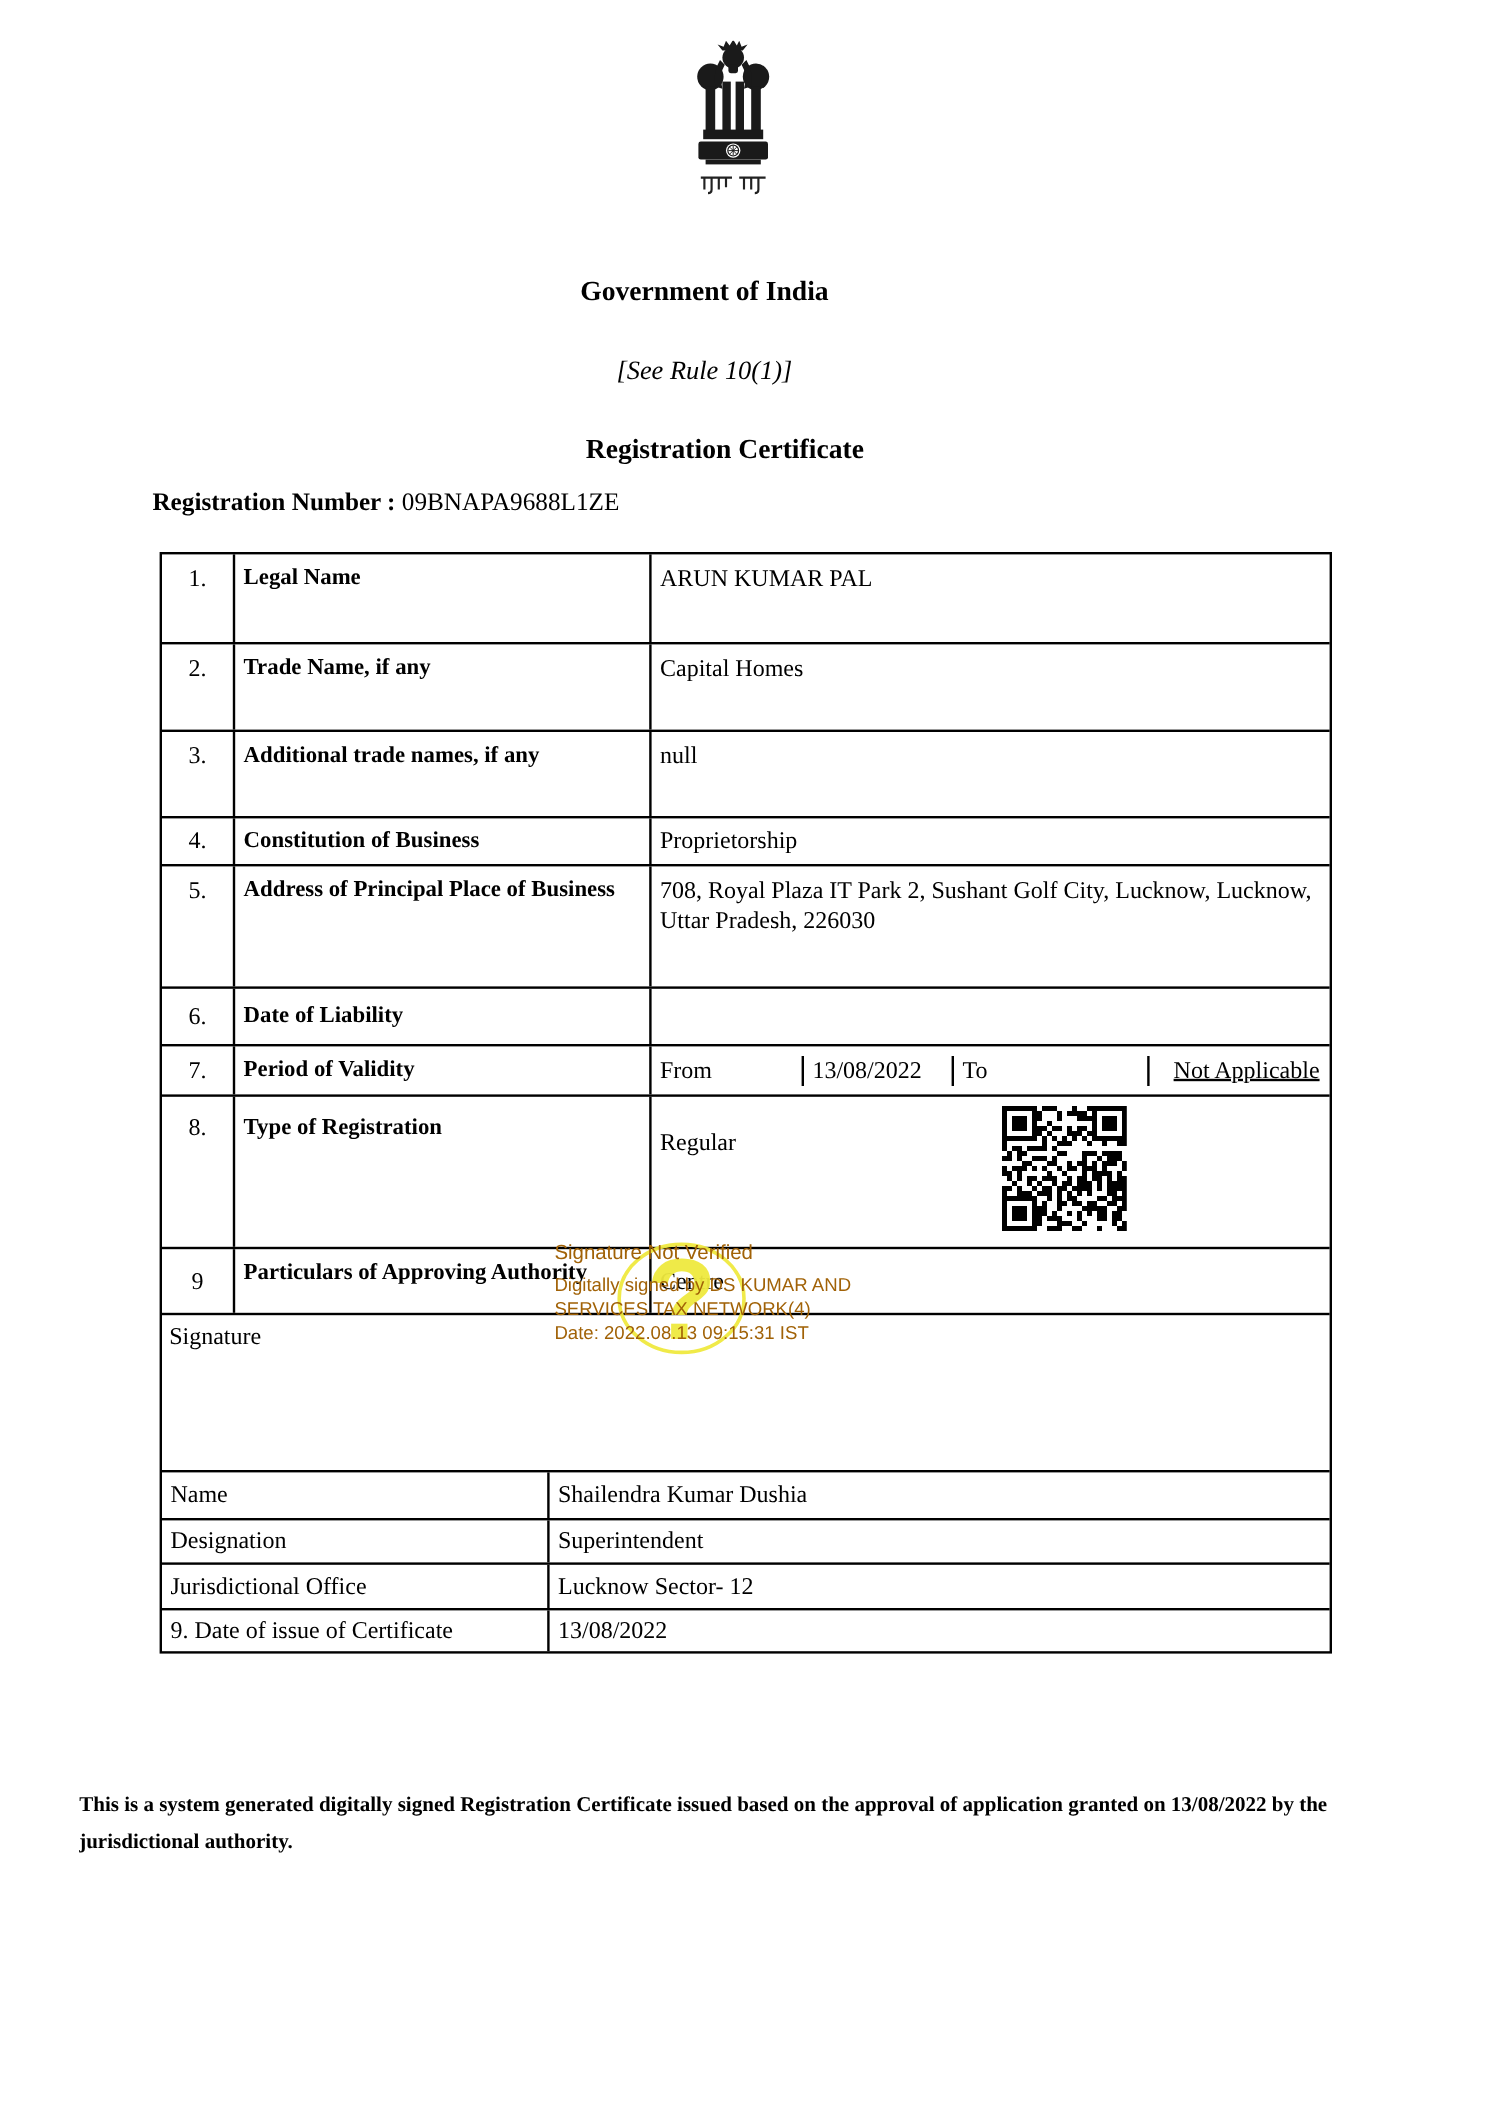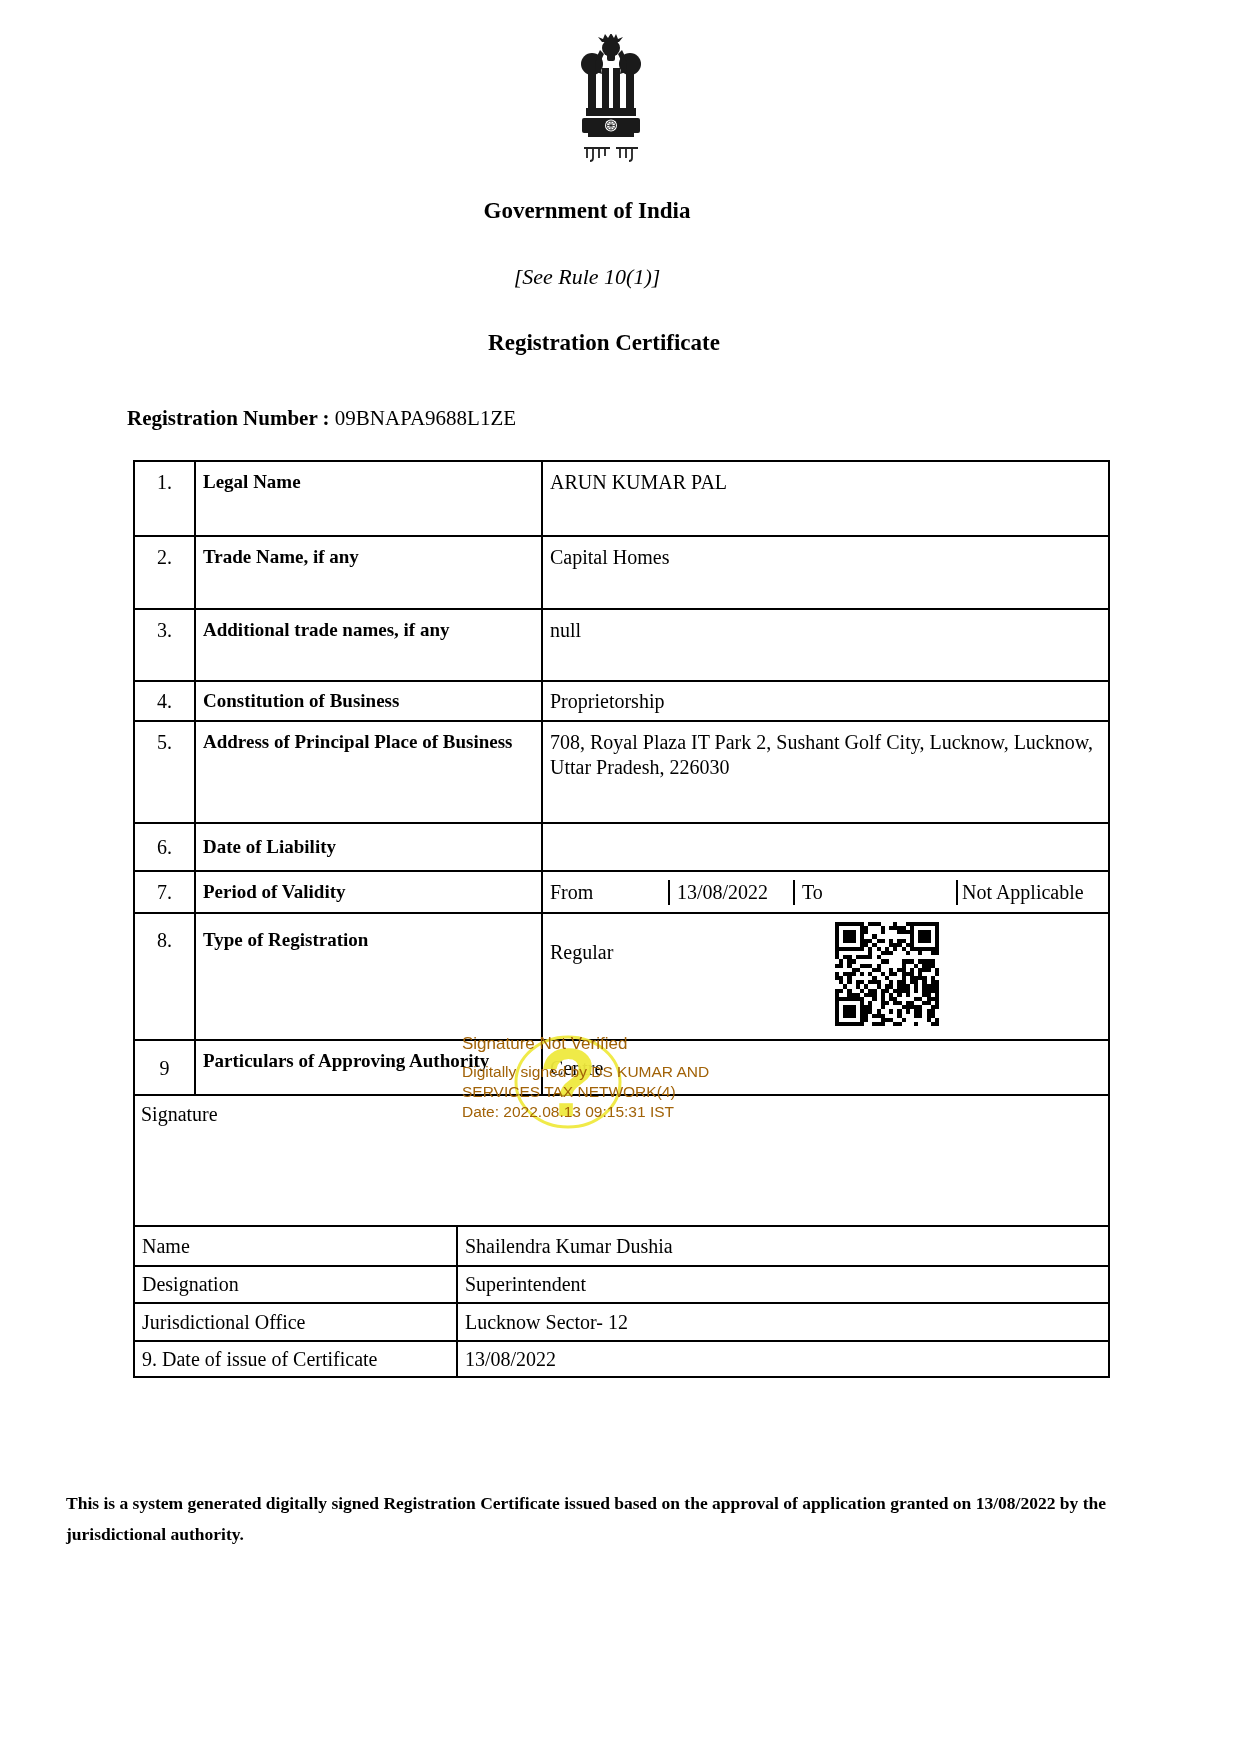--- a/index.html
+++ b/index.html
@@ -3,21 +3,21 @@
 <meta charset="utf-8">
 <style>
   * { margin:0; padding:0; box-sizing:border-box; }
   html,body { background:#ffffff; }
   .page {
     position:relative; width:1240px; height:1755px; background:#fff;
     font-family:"Liberation Serif", serif; color:#000; overflow:hidden;
   }
   
   .emblem { position:absolute; left:576px; top:34px; width:70px; height:132px; }
-  .h-line { position:absolute; left:0; width:1174px; text-align:center; }
+  .h-line { position:absolute; left:0; width:1174px; text-align:center;margin-top:32px; }
   .h-gov   { top:198px; font-size:23px; font-weight:bold; }
   .h-form  { top:229px; font-size:27px; font-weight:bold; }
   .h-rule  { top:264px; font-size:22px; font-style:italic; }
   .h-title { top:330px; font-size:23px; font-weight:bold;padding-left:34px; }
   .regnum  { position:absolute; left:127px; top:406px; font-size:21px; }
   .regnum b { font-weight:bold; }
   
   .cert-table { position:absolute; left:133px; top:460px; width:977px; border:2px solid #000; background:#fff; }
   .t-row { display:flex; width:100%; border-top:2px solid #000; }
   .t-row.first { border-top:none; }
@@ -26,21 +26,21 @@
   .c-value { flex:1; padding:8px 8px 0 7px; font-size:20px; line-height:25px; }
   .vcent .c-num, .vcent .c-label { padding-top:0; display:flex; align-items:center; }
   .vcent .c-num { justify-content:center; }
   .vcent .c-value { padding-top:0; display:flex; align-items:center; }
   
   .c-value.split { padding:0; display:flex; }
   .sub { display:flex; align-items:center; padding-left:7px; font-size:20px; }
   .sub1 { width:127px; border-right:2px solid #000; }
   .sub2 { width:125px; border-right:2px solid #000; }
   .sub3 { width:163px; border-right:2px solid #000; }
-  .sub4 { flex:1; padding-left:4px; }
+  .sub4 { flex:1; padding-left:20px;text-decoration:underline; }
   .r8-label { padding-top:14px; }
   .r8-value { padding-top:26px; }
   .r9-label { }
   .r9-value { padding-top:15px; }
   
   .sig-row { display:block; border-top:2px solid #000; height:131px; }
   .sig-label { padding:7px 0 0 6px; font-size:20px; }
   
   .d-label { width:323px; border-right:2px solid #000; padding-left:7px; font-size:20px; display:flex; align-items:center; }
   .d-value { flex:1; padding-left:7px; font-size:20px; display:flex; align-items:center; }

